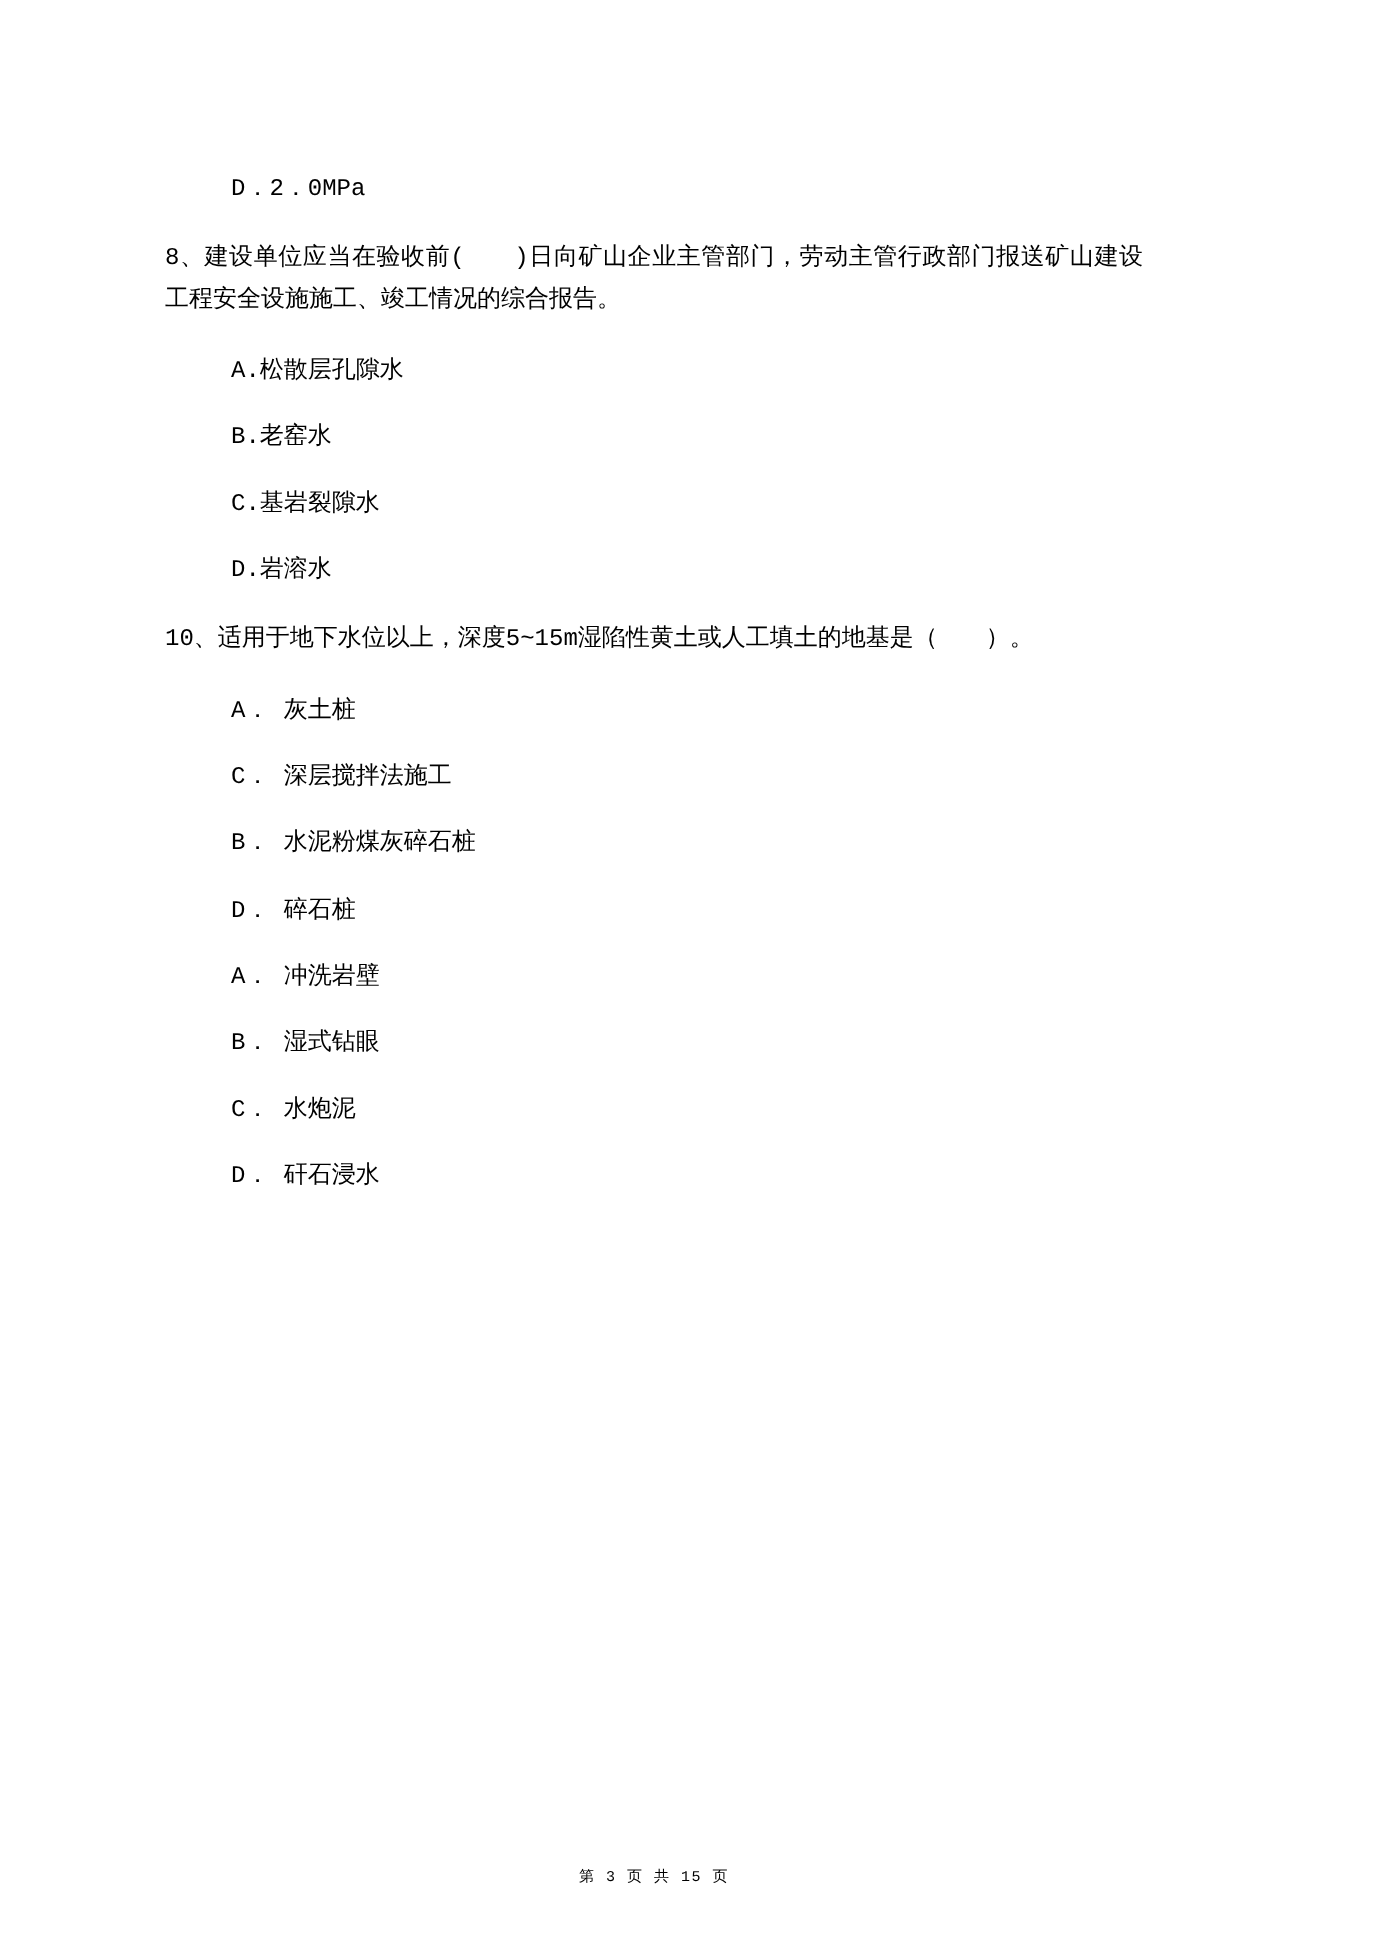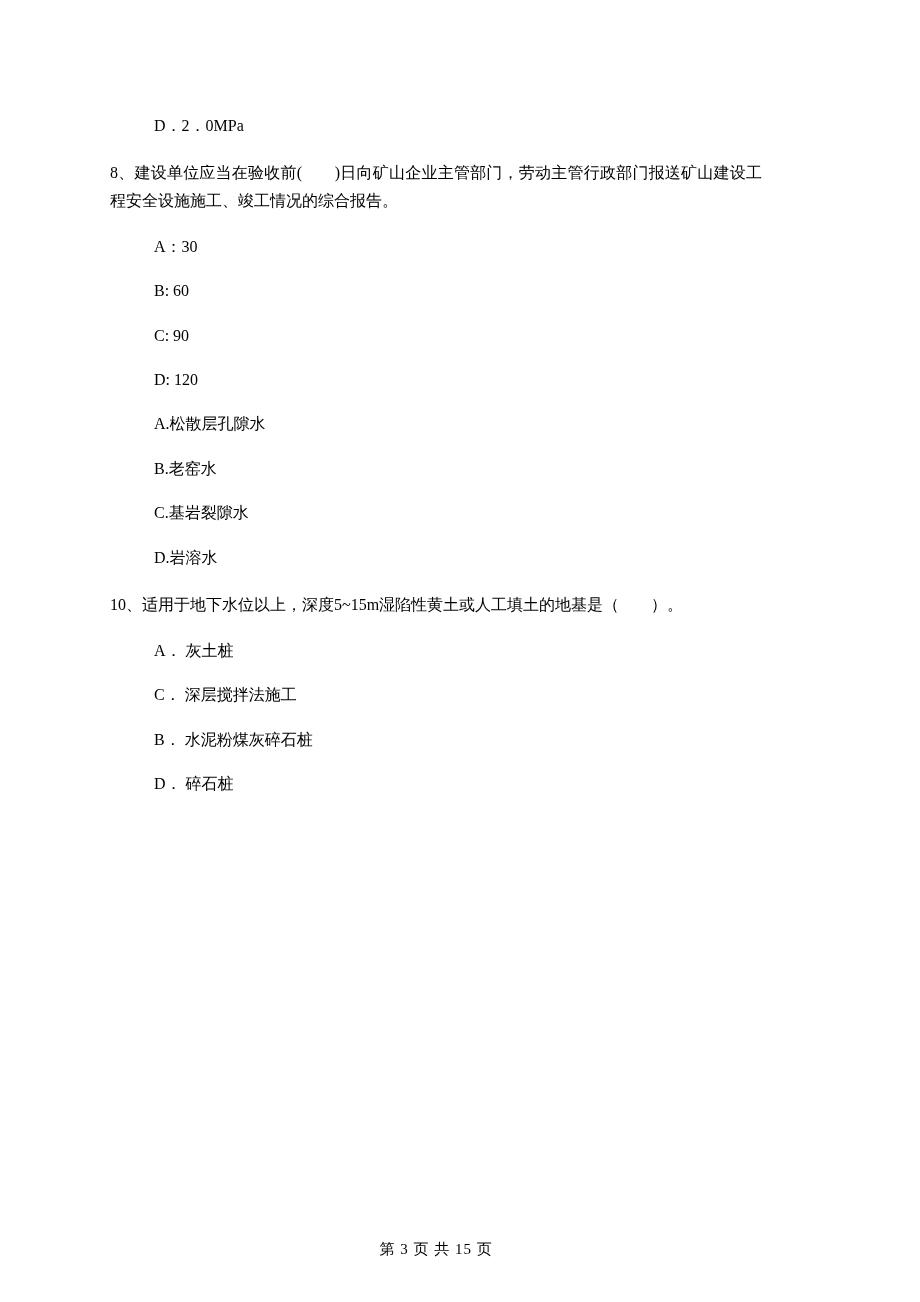--- a/index.html
+++ b/index.html
@@ -10,69 +10,70 @@
     color: #000;
     font-size: 16px;
     line-height: 1.4;
   }
   .page {
     width: 872px;
     min-height: 1302px;
     box-sizing: border-box;
     padding: 115px 110px 84px 110px;
     position: relative;
+    font-family: Liberation Mono, monospace;
   }
   .question {
     margin: 0 0 14px 0;
     text-align: justify;
     line-height: 1.7;
   }
   .option {
     margin: 0 0 22px 44px;
     line-height: 1.4;
   }
   .options-block {
     margin-top: 22px;
   }
   .footer {
     position: absolute;
     bottom: 42px;
     width: 100%;
     left: 0;
     text-align: center;
-    font-size: 15px;
+    font-size: 10px;
     letter-spacing: 1px;
   }
 </style>
 </head>
 <body>
 
 <div class="page">
 
   <div class="option">D．2．0MPa</div>
 
   <div class="question">8、建设单位应当在验收前(　　)日向矿山企业主管部门，劳动主管行政部门报送矿山建设工程安全设施施工、竣工情况的综合报告。</div>
-  <div class="options-block">
-    <div class="option">A：30</div>
-    <div class="option">B: 60</div>
-    <div class="option">C: 90</div>
-    <div class="option">D: 120</div>
-  </div>
 
   <div class="options-block">
     <div class="option">A.松散层孔隙水</div>
     <div class="option">B.老窑水</div>
     <div class="option">C.基岩裂隙水</div>
     <div class="option">D.岩溶水</div>
   </div>
 
   <div class="question">10、适用于地下水位以上，深度5~15m湿陷性黄土或人工填土的地基是（　　）。</div>
   <div class="options-block">
     <div class="option">A． 灰土桩</div>
     <div class="option">C． 深层搅拌法施工</div>
     <div class="option">B． 水泥粉煤灰碎石桩</div>
     <div class="option">D． 碎石桩</div>
   </div>
 
+  <div class="options-block">
+    <div class="option">A． 冲洗岩壁</div>
+    <div class="option">B． 湿式钻眼</div>
+    <div class="option">C． 水炮泥</div>
+    <div class="option">D． 矸石浸水</div>
+  </div>
 
 
   <div class="footer">第 3 页 共 15 页</div>
 </div>
 
 </body></html>

